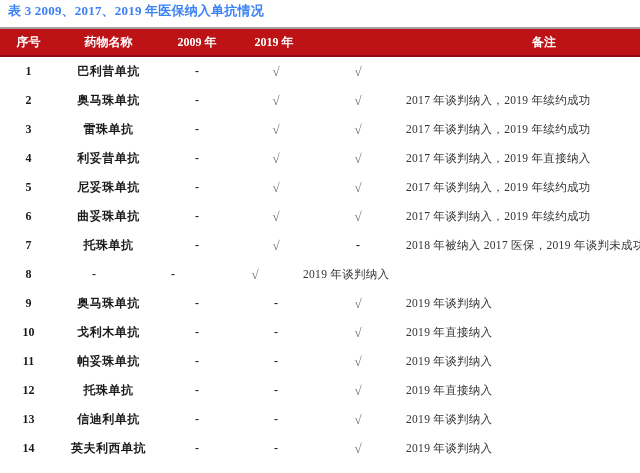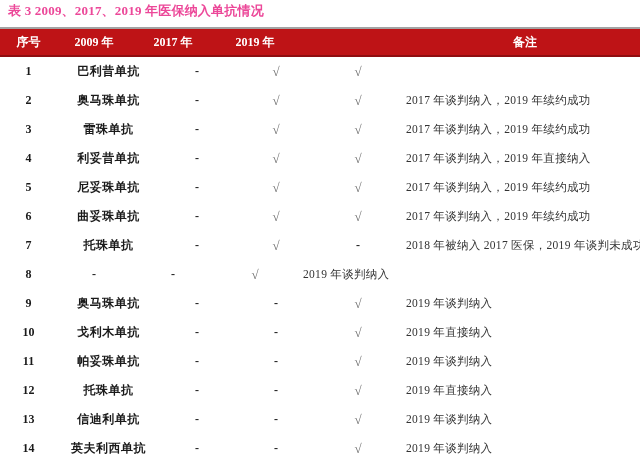--- a/index.html
+++ b/index.html
@@ -9,21 +9,21 @@
     background:#ffffff;
     font-family:"Liberation Serif","DejaVu Serif",serif;
     color:#1a1a1a;
     overflow:hidden;
   }
   .title{
     padding:2px 0 0 8px;
     font-size:13px;
     font-weight:bold;
     line-height:17px;
-    color:#ec4899;
+    color:#3b82f6;
     letter-spacing:0.2px;
   }
   .table{margin-top:8px;}
   .tr{display:flex;align-items:center;}
   .thead{
     height:26px;
     background:#BE1316;
     border-top:2px solid #a3a3a3;
     border-bottom:2px solid #8F0D10;
     color:#ffffff;
@@ -54,22 +54,22 @@
 <body>
 
 <div class="page">
 
   <div class="title">表 3 2009、2017、2019 年医保纳入单抗情况</div>
 
   <div class="table">
 
     <div class="tr thead">
       <div class="td c1">序号</div>
+      <div class="td c2">药物名称</div>
       <div class="td c3">2009 年</div>
-      <div class="td c4">2017 年</div>
       <div class="td c5">2019 年</div>
       <div class="td c6">备注</div>
     </div>
 
     <div class="tbody">
 
       <div class="tr">
         <div class="td c1">1</div>
         <div class="td c2">巴利昔单抗</div>
         <div class="td c3 mark">-</div>

